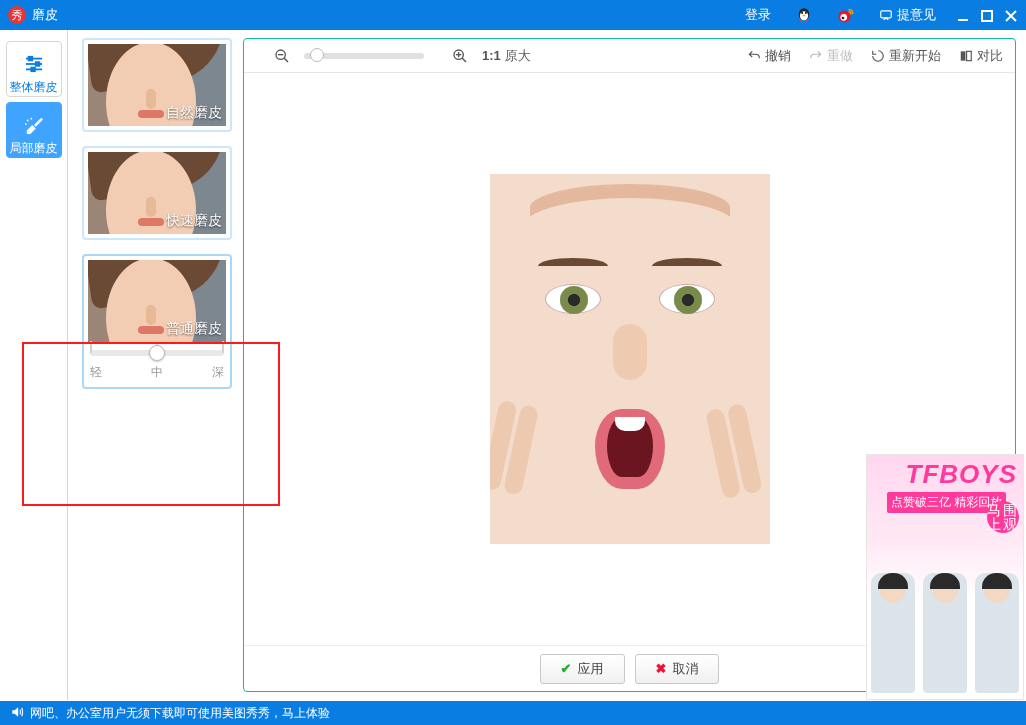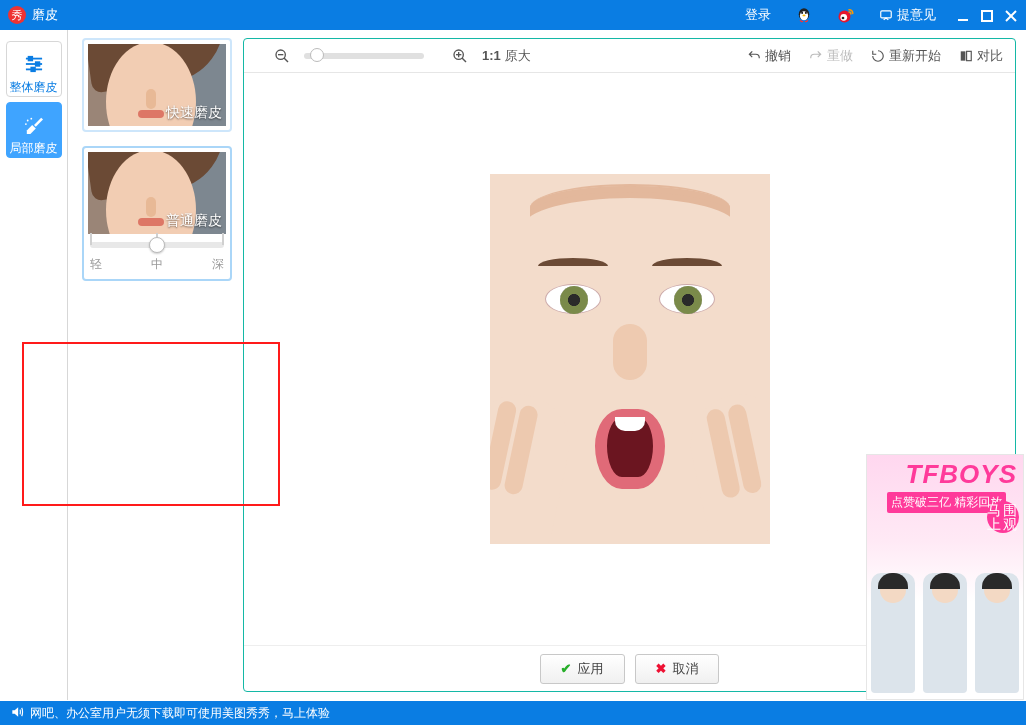--- a/index.html
+++ b/index.html
@@ -166,20 +166,32 @@
             <circle cx="5" cy="5" r="1"></circle>
             <circle cx="9" cy="3" r="1"></circle>
             <circle cx="3" cy="9" r="1"></circle>
           </svg>
       </span>
       <span>局部磨皮</span>
     </div>
   </div>
 
   <div class="thumbs">
+    <div class="thumb">
+      <div class="thumb-img">
+          <div class="face-thumb">
+            <div class="bg"></div>
+            <div class="hair"></div>
+            <div class="skin"></div>
+            <div class="nose"></div>
+            <div class="lips"></div>
+          </div>
+        <div class="thumb-label">自然磨皮</div>
+      </div>
+    </div>
     <div class="thumb">
       <div class="thumb-img">
           <div class="face-thumb">
             <div class="bg"></div>
             <div class="hair"></div>
             <div class="skin"></div>
             <div class="nose"></div>
             <div class="lips"></div>
           </div>
         <div class="thumb-label">快速磨皮</div>

